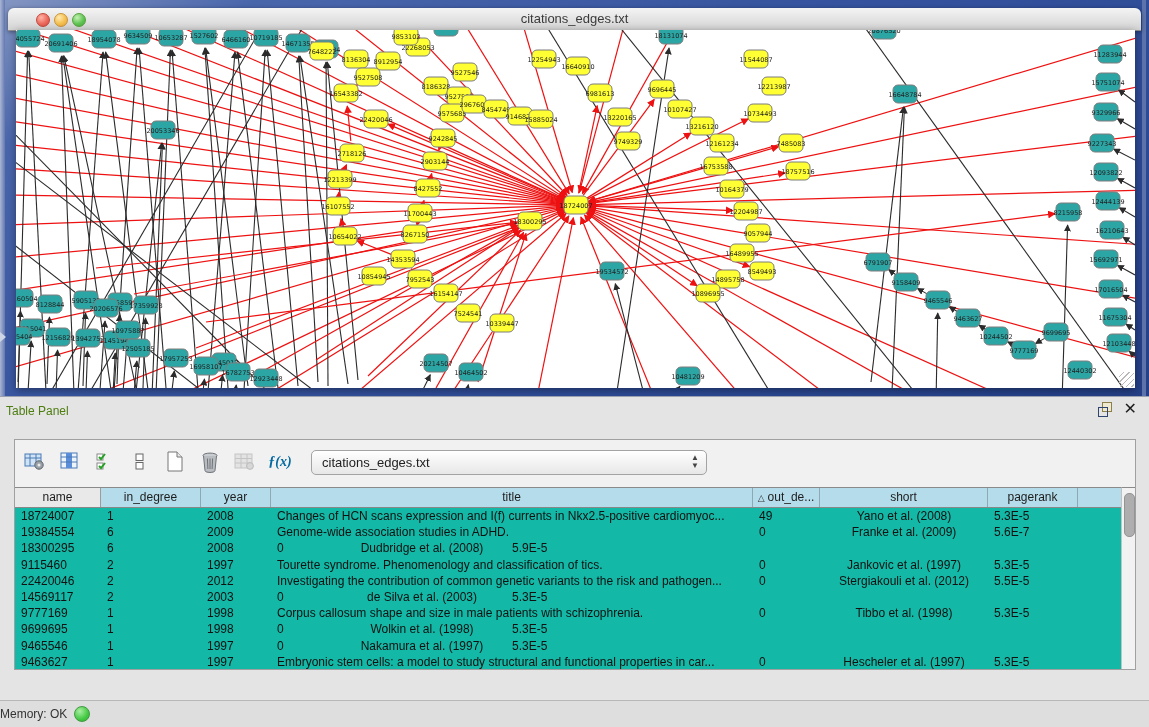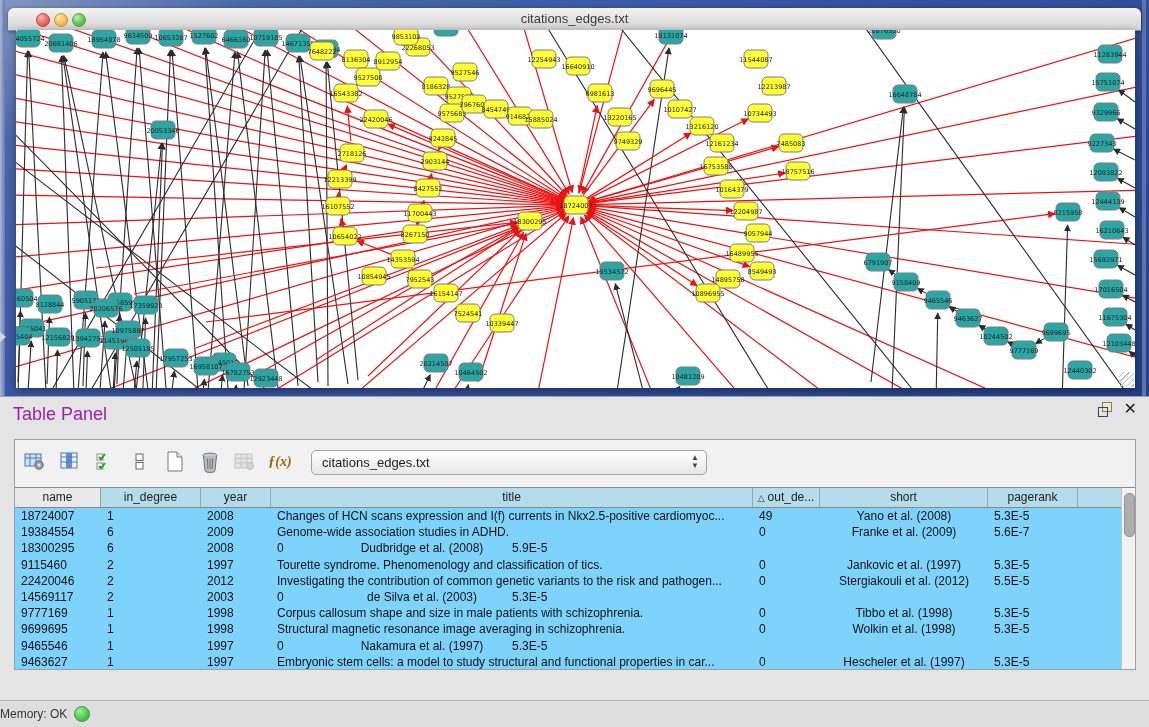--- a/index.html
+++ b/index.html
@@ -20,35 +20,35 @@
   .tl.red{left:28px;background:radial-gradient(circle at 35% 30%,#ffb3a7,#ec6a5e 55%,#d5473a);border:1px solid #c2473c;}
   .tl.yel{left:46px;background:radial-gradient(circle at 35% 30%,#ffe9b0,#f5bf4f 55%,#dfa338);border:1px solid #c99336;}
   .tl.grn{left:64px;background:radial-gradient(circle at 35% 30%,#c4f0b4,#61c554 55%,#47a83a);border:1px solid #58a13f;}
   .net-canvas{position:absolute;left:16px;top:30px;width:1119px;height:358px;background:#ffffff;
               box-shadow:0 2px 8px rgba(0,0,0,.4);}
   .net-canvas svg{display:block;}
   .grip{position:absolute;right:1px;bottom:1px;width:15px;height:15px;
         background:repeating-linear-gradient(135deg,transparent 0 3px,#b9b9b9 3px 4px);}
   
   .lower{position:absolute;left:0;top:396px;width:1149px;height:304px;background:#e4e4e4;border-top:1px solid #9aa0b0;}
-  .panel-title{position:absolute;left:13px;top:7px;font-size:18px;color:#a21caf;}
+  .panel-title{position:absolute;left:6px;top:7px;font-size:12px;color:#4d7c0f;}
   .panel-icons{position:absolute;right:12px;top:5px;display:flex;gap:12px;align-items:center;}
   .float-ico{position:relative;width:14px;height:14px;}
   .float-ico .b1{position:absolute;left:4px;top:0;width:8px;height:8px;border:1px solid #8c7f4a;background:#efe9d2;}
   .float-ico .b2{position:absolute;left:0;top:5px;width:8px;height:8px;border:1px solid #2f4470;background:transparent;}
   .close-x{font-size:16px;font-weight:bold;color:#1c1c1c;line-height:14px;}
   .content-box{position:absolute;left:14px;top:42px;width:1120px;height:229px;background:#f1f1f1;border:1px solid #a0a0a0;}
   .toolbar{position:absolute;left:0;top:0;width:100%;height:44px;display:flex;align-items:center;}
   .tbtn{width:30px;height:30px;margin-left:5px;display:flex;align-items:center;justify-content:center;border-radius:4px;}
-  .fx{font-family:"Liberation Serif","DejaVu Serif",serif;font-style:italic;font-weight:bold;font-size:14px;color:#a16207;}
+  .fx{font-family:"Liberation Serif","DejaVu Serif",serif;font-style:italic;font-weight:bold;font-size:14px;color:#0369a1;}
   .combo{position:relative;margin-left:16px;width:394px;height:23px;border:1px solid #a3a3a3;border-radius:5px;
          background:linear-gradient(#ffffff,#e7e7e7);box-shadow:0 1px 0 rgba(255,255,255,.7) inset;}
   .combo-text{position:absolute;left:10px;top:4px;font-size:13px;color:#222;}
   .combo-arrows{position:absolute;right:7px;top:3px;display:flex;flex-direction:column;line-height:8px;font-size:8px;color:#444;}
-  .tablewrap{position:absolute;left:0;top:47px;width:1108px;height:181px;background:#7dd3fc;border-top:1px solid #8a8a8a;border-right:1px solid #b5b5b5;}
+  .tablewrap{position:absolute;left:0;top:47px;width:1108px;height:181px;background:#14b8a6;border-top:1px solid #8a8a8a;border-right:1px solid #b5b5b5;}
   .thead{display:flex;height:19px;border-bottom:1px solid #888;}
   .th{box-sizing:border-box;height:19px;font-size:12px;color:#1d1d1d;text-align:center;line-height:19px;
       background:#b5dcea;border-right:1px solid #8fa9b4;overflow:hidden;white-space:nowrap;}
   .th.gray{background:#e9e9e9;border-right:1px solid #9c9c9c;}
   .th .sort{font-size:9px;color:#333;margin-right:3px;}
   .trow{display:flex;height:16.2px;font-size:12px;color:#111;}
   .td{box-sizing:border-box;padding:1px 0 0 6px;overflow:hidden;white-space:nowrap;}
   .td.center{text-align:center;padding-left:0;}
   .c0{width:86px}.c1{width:100px}.c2{width:70px}.c3{width:482px}.c4{width:67px}.c5{width:168px}.c6{width:90px}
   .fillc{flex:1}
@@ -848,21 +848,20 @@
               <div class="td c2">1998</div>
               <div class="td c3">Corpus callosum shape and size in male patients with schizophrenia.</div>
               <div class="td c4">0</div>
               <div class="td c5 center">Tibbo et al. (1998)</div>
               <div class="td c6">5.3E-5</div>
             </div>
             <div class="trow">
               <div class="td c0">9699695</div>
               <div class="td c1">1</div>
               <div class="td c2">1998</div>
-              <div class="td c3">Structural magnetic resonance image averaging in schizophrenia.</div>
               <div class="td c4">0</div>
               <div class="td c5 center">Wolkin et al. (1998)</div>
               <div class="td c6">5.3E-5</div>
             </div>
             <div class="trow">
               <div class="td c0">9465546</div>
               <div class="td c1">1</div>
               <div class="td c2">1997</div>
               <div class="td c4">0</div>
               <div class="td c5 center">Nakamura et al. (1997)</div>

